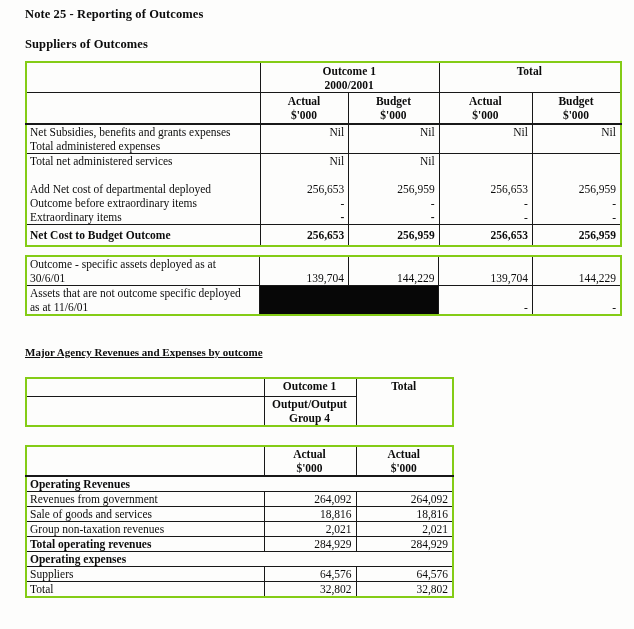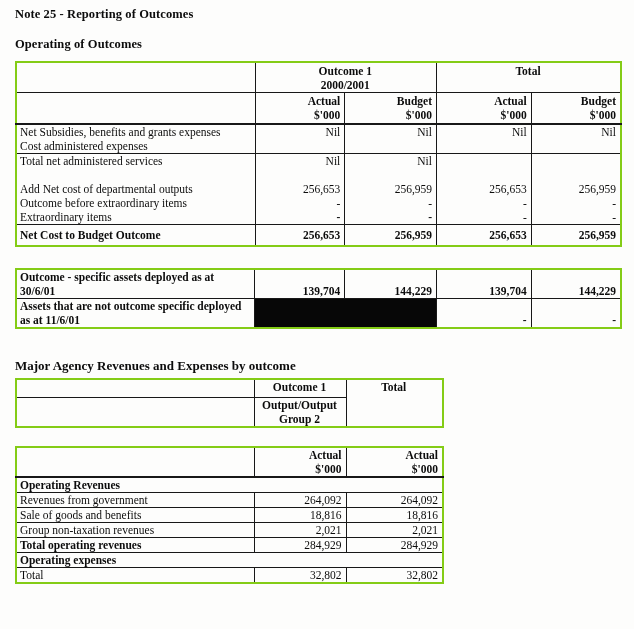--- a/index.html
+++ b/index.html
@@ -3,59 +3,60 @@
 <meta charset="utf-8">
 <style>
   html, body { margin: 0; padding: 0; }
   body {
     width: 634px; height: 629px;
     background: #fdfdfc;
     font-family: "Liberation Serif", "DejaVu Serif", serif;
     color: #0c0c0c;
     -webkit-font-smoothing: antialiased;
   }
-  .page { padding: 8px 12px 0 15px; }
+  .page { padding: 8px 12px 0 25px; }
 
   .h1 {
     font-weight: bold;
     font-size: 12.5px;
     line-height: 13px;
     letter-spacing: 0.1px;
   }
   .h1.sub { margin-top: 17px; }
   .h3 {
     font-weight: bold;
-    font-size: 13px;
+    font-size: 11px;
     line-height: 13px;
-    margin: 30px 0 6px 0;
+    text-decoration: underline;
+    margin: 30px 0 18px 0;
   }
 
   table.tbl {
     border-collapse: collapse;
     table-layout: fixed;
     border: 2px solid #84cc16;
   }
   .t1 { margin-top: 10px; }
-  .t2 { margin-top: 21px; font-weight: bold; }
+  .t2 { margin-top: 8px; }
   .t3 { margin-top: 2px; }
   .t4 { margin-top: 18px; }
 
   table.tbl td {
     border-left: 1.6px solid #181818;
     font-size: 11.5px;
     line-height: 14px;
     padding: 0 4px 0 3px;
     vertical-align: top;
     overflow: hidden;
   }
   table.tbl td:first-child { border-left: none; }
 
   tr.bb > td { border-bottom: 1.6px solid #181818; }
   td.hb  { border-bottom: 1.6px solid #181818; }
-  tr.hb2 > td { border-bottom: 2px solid #181818; text-align: right; }
+  tr.hb2 > td { border-bottom: 2px solid #181818; }
 
   .num { text-align: right; padding-right: 4px; }
   .ctr { text-align: center; }
   .b   { font-weight: bold; }
   .pre { white-space: pre-line; }
 
   
   tr.gh td { height: 27px; padding-top: 1px; }
   td.vbot { vertical-align: bottom; padding-bottom: 1px; }
   tr.ch td { height: 29px; padding-top: 1px; }
@@ -73,21 +74,21 @@
   
   .t4 td { line-height: 13.2px; padding-top: 1px; padding-bottom: 1px; }
   tr.ch4 td { height: 28px; }
 </style>
 </head>
 <body>
 
 <div class="page">
 
   <div class="h1">Note 25 - Reporting of Outcomes</div>
-  <div class="h1 sub">Operating of Outcomes</div>
+  <div class="h1 sub">Suppliers of Outcomes</div>
 
   <table class="tbl t1">
     <colgroup>
       <col style="width:240px">
         <col style="width:90px">
         <col style="width:92px">
         <col style="width:95px">
         <col style="width:90px">
     </colgroup>
     <tbody>
@@ -109,42 +110,42 @@
 $'000</td>
       </tr>
       <tr>
         <td>Net Subsidies, benefits and grants expenses</td>
         <td class="num">Nil</td>
         <td class="num">Nil</td>
         <td class="num">Nil</td>
         <td class="num">Nil</td>
       </tr>
       <tr class="bb">
-        <td>Cost administered expenses</td>
+        <td>Total administered expenses</td>
         <td class="num"></td>
         <td class="num"></td>
         <td class="num"></td>
         <td class="num"></td>
       </tr>
       <tr>
         <td>Total net administered services</td>
         <td class="num">Nil</td>
         <td class="num">Nil</td>
         <td class="num"></td>
         <td class="num"></td>
       </tr>
       <tr class="spacer">
         <td></td>
         <td class="num"></td>
         <td class="num"></td>
         <td class="num"></td>
         <td class="num"></td>
       </tr>
       <tr>
-        <td>Add Net cost of departmental outputs</td>
+        <td>Add Net cost of departmental deployed</td>
         <td class="num">256,653</td>
         <td class="num">256,959</td>
         <td class="num">256,653</td>
         <td class="num">256,959</td>
       </tr>
       <tr>
         <td>Outcome before extraordinary items</td>
         <td class="num">-</td>
         <td class="num">-</td>
         <td class="num">-</td>
@@ -214,21 +215,21 @@
     </colgroup>
     <tbody>
       <tr class="t3r1">
         <td class="hb"></td>
         <td class="ctr b hb">Outcome 1</td>
         <td class="ctr b" rowspan="2">Total</td>
       </tr>
       <tr class="t3r2">
         <td></td>
         <td class="ctr b pre">Output/Output
-Group 2</td>
+Group 4</td>
       </tr>
     </tbody>
   </table>
 
   <table class="tbl t4">
     <colgroup>
       <col style="width:238px">
         <col style="width:92px">
         <col style="width:97px">
     </colgroup>
@@ -242,38 +243,43 @@
       </tr>
       <tr class="bb">
         <td class="b" colspan="3">Operating Revenues</td>
       </tr>
       <tr class="bb">
         <td>Revenues from government</td>
         <td class="num">264,092</td>
         <td class="num">264,092</td>
       </tr>
       <tr class="bb">
-        <td>Sale of goods and benefits</td>
+        <td>Sale of goods and services</td>
         <td class="num">18,816</td>
         <td class="num">18,816</td>
       </tr>
       <tr class="bb">
         <td>Group non-taxation revenues</td>
         <td class="num">2,021</td>
         <td class="num">2,021</td>
       </tr>
       <tr class="bb">
         <td class="b">Total operating revenues</td>
         <td class="num">284,929</td>
         <td class="num">284,929</td>
       </tr>
       <tr class="bb">
         <td class="b" colspan="3">Operating expenses</td>
       </tr>
       <tr class="bb">
+        <td>Suppliers</td>
+        <td class="num">64,576</td>
+        <td class="num">64,576</td>
+      </tr>
+      <tr class="bb">
         <td>Total</td>
         <td class="num">32,802</td>
         <td class="num">32,802</td>
       </tr>
     </tbody>
   </table>
 
 </div>
 
 </body></html>

